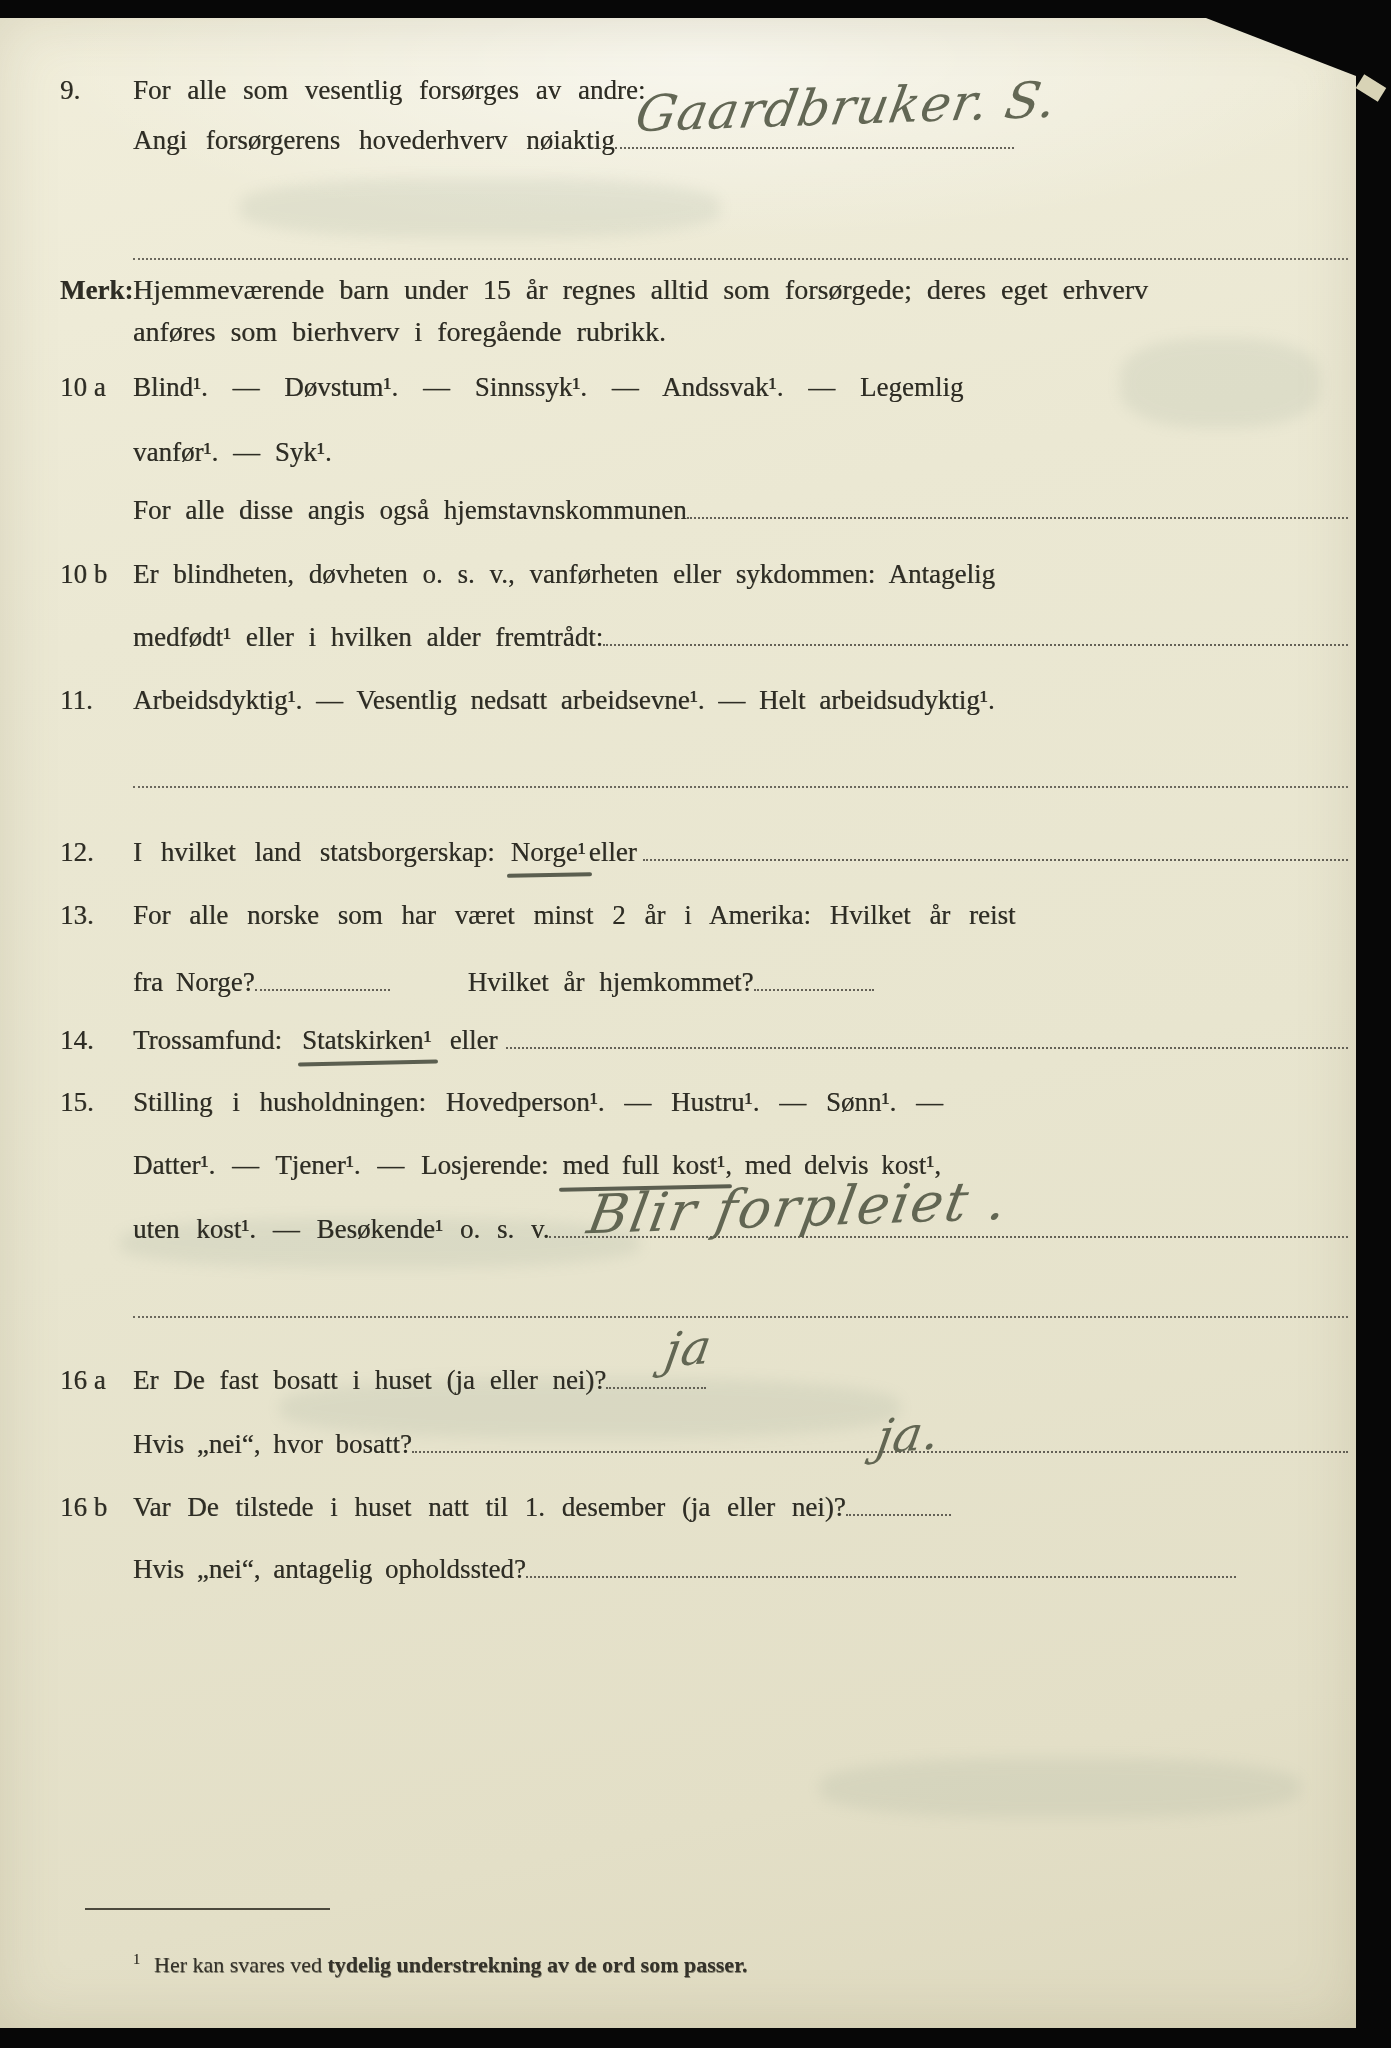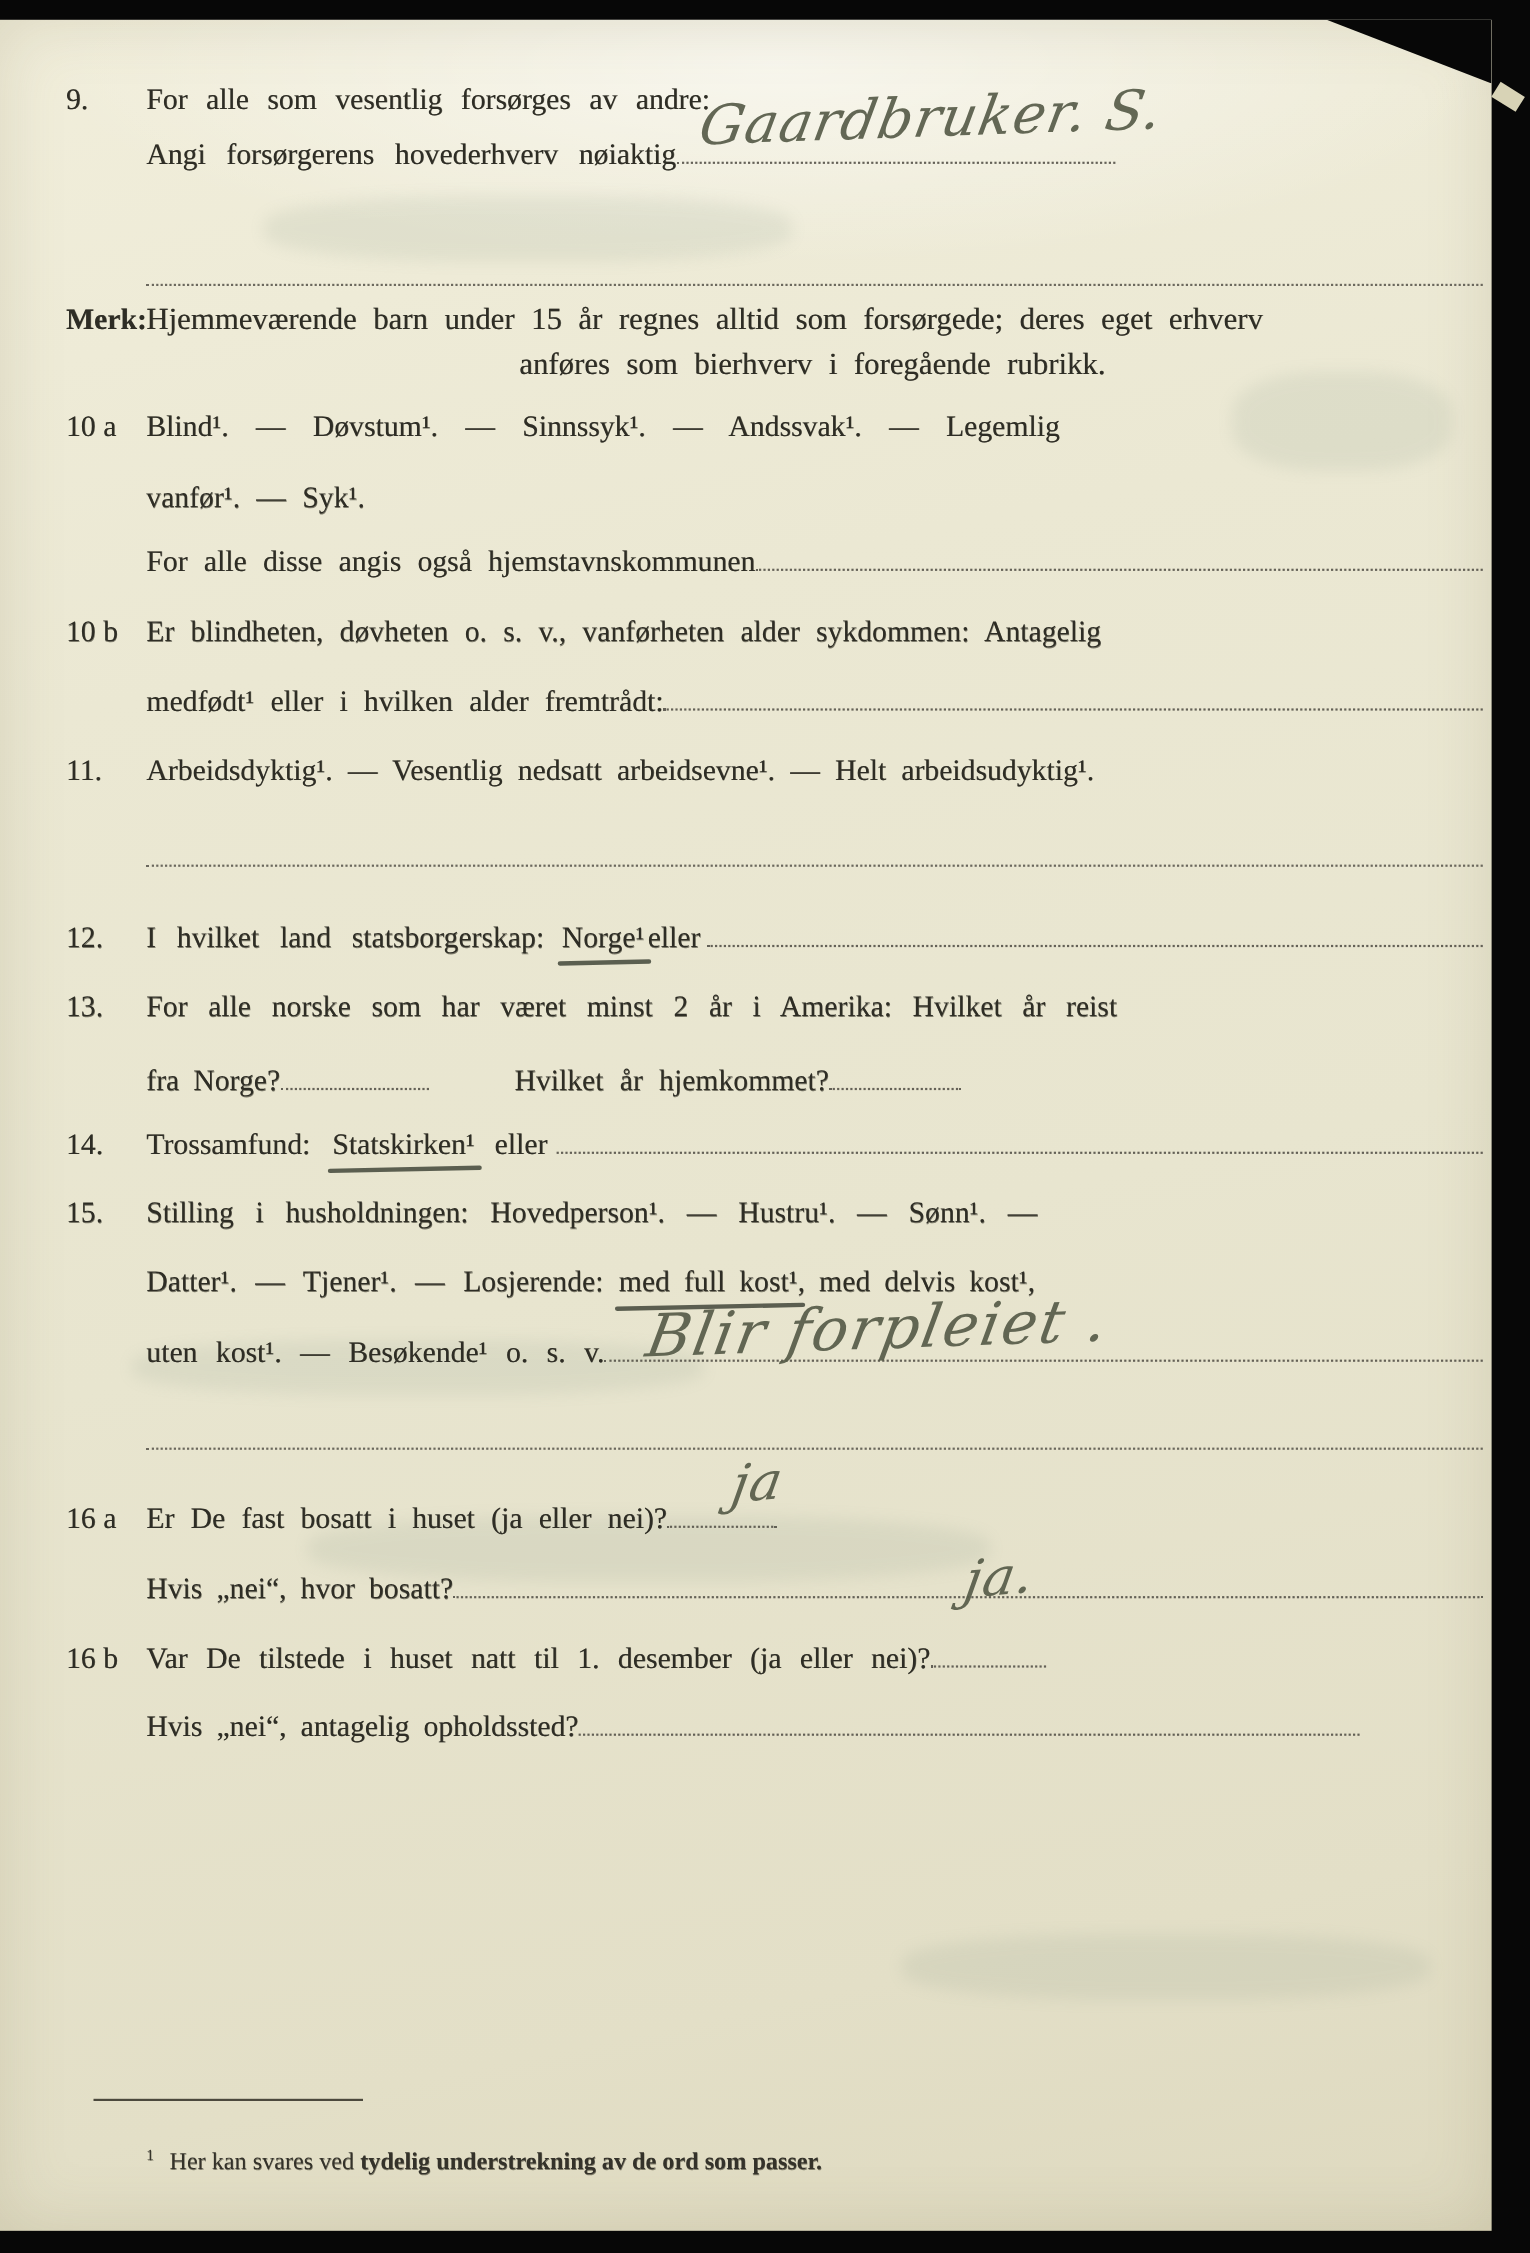--- a/index.html
+++ b/index.html
@@ -62,40 +62,40 @@
       <span class="dot"></span>
     </div>
     <div class="hw" style="left:638px;top:60px;font-size:50px;">Gaardbruker. S.</div>
 
     <div class="sep" style="left:133px;right:8px;top:240px;"></div>
 
     <div class="row" style="left:60px;top:254px;right:8px;">
       <span class="num bold small">Merk:</span>
       <span class="pt small ws8">Hjemmeværende barn under 15 år regnes alltid som forsørgede; deres eget erhverv</span>
     </div>
-    <div class="row" style="left:133px;top:296px;right:12px;justify-content:center;">
+    <div class="row" style="left:133px;top:296px;right:12px;">
       <span class="pt small ws8">anføres som bierhverv i foregående rubrikk.</span>
     </div>
 
     <div class="row" style="left:60px;top:351px;right:8px;">
       <span class="num">10 a</span>
       <span class="pt ws18">Blind¹. — Døvstum¹. — Sinnssyk¹. — Andssvak¹. — Legemlig</span>
     </div>
     <div class="row" style="left:133px;top:416px;width:510px;flex-direction:column;">
       <span class="pt ws8">vanfør¹. — Syk¹.</span>
       <span class="dot"></span>
     </div>
     <div class="row" style="left:133px;top:474px;right:8px;">
       <span class="pt ws8">For alle disse angis også hjemstavnskommunen</span>
       <span class="dot"></span>
     </div>
 
     <div class="row" style="left:60px;top:538px;right:8px;">
       <span class="num">10 b</span>
-      <span class="pt ws8">Er blindheten, døvheten o. s. v., vanførheten alder sykdommen: Antagelig</span>
+      <span class="pt ws8">Er blindheten, døvheten o. s. v., vanførheten eller sykdommen: Antagelig</span>
     </div>
     <div class="row" style="left:133px;top:601px;right:8px;">
       <span class="pt ws8">medfødt¹ eller i hvilken alder fremtrådt:</span>
       <span class="dot"></span>
     </div>
 
     <div class="row" style="left:60px;top:664px;right:8px;">
       <span class="num">11.</span>
       <span class="pt ws7">Arbeidsdyktig¹. — Vesentlig nedsatt arbeidsevne¹. — Helt arbeidsudyktig¹.</span>
     </div>

